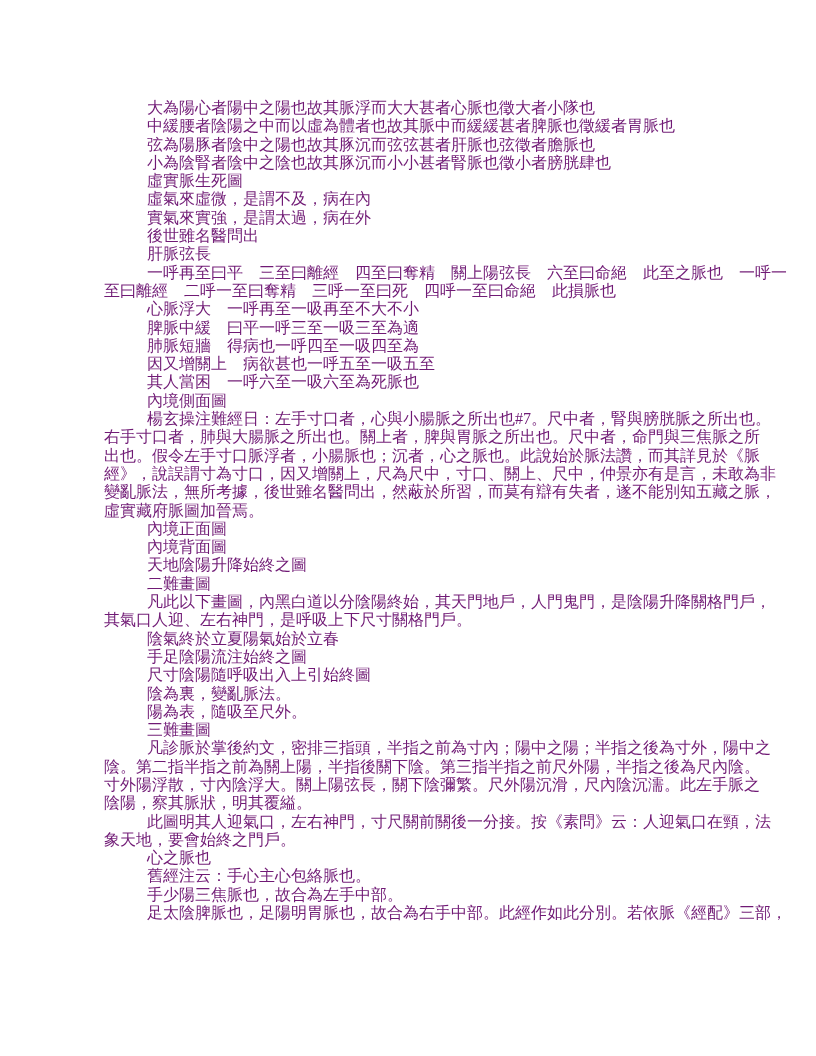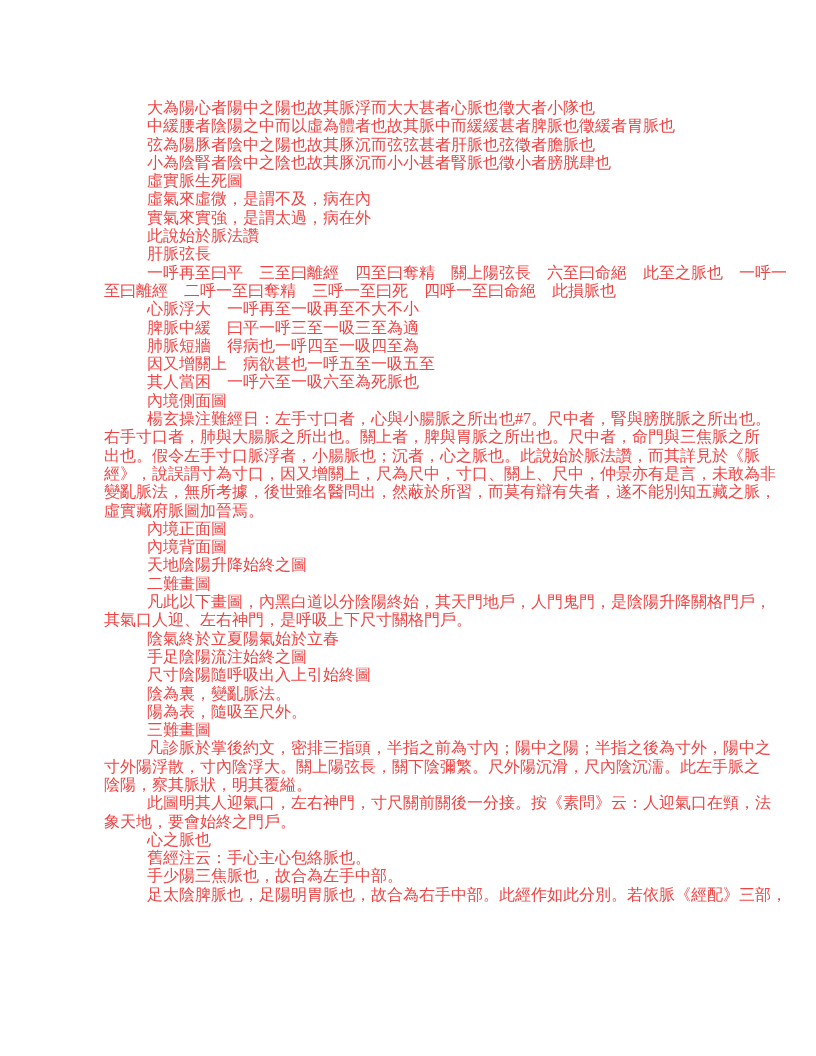--- a/index.html
+++ b/index.html
@@ -36,29 +36,29 @@
     overflow: visible;
   }
   .line.indent {
     text-indent: 43px;
   }
 </style>
 </head>
 <body>
 
 <div class="page" style="background: rgb(255, 255, 255);">
-  <div class="text-block" style="color: #ef4444;">
+  <div class="text-block" style="color: #701a75;">
       <div class="line indent">大為陽心者陽中之陽也故其脈浮而大大甚者心脈也徵大者小隊也</div>
       <div class="line indent">中緩腰者陰陽之中而以虛為體者也故其脈中而緩緩甚者脾脈也徵緩者胃脈也</div>
       <div class="line indent">弦為陽豚者陰中之陽也故其豚沉而弦弦甚者肝脈也弦徵者膽脈也</div>
       <div class="line indent">小為陰腎者陰中之陰也故其豚沉而小小甚者腎脈也徵小者膀胱肆也</div>
       <div class="line indent">虛實脈生死圖</div>
       <div class="line indent">虛氣來虛微，是謂不及，病在內</div>
       <div class="line indent">實氣來實強，是謂太過，病在外</div>
-      <div class="line indent">此說始於脈法讚</div>
+      <div class="line indent">後世雖名醫問出</div>
       <div class="line indent">肝脈弦長</div>
       <div class="line indent">一呼再至曰平　三至曰離經　四至曰奪精　關上陽弦長　六至曰命絕　此至之脈也　一呼一</div>
       <div class="line">至曰離經　二呼一至曰奪精　三呼一至曰死　四呼一至曰命絕　此損脈也</div>
       <div class="line indent">心脈浮大　一呼再至一吸再至不大不小</div>
       <div class="line indent">脾脈中緩　曰平一呼三至一吸三至為適</div>
       <div class="line indent">肺脈短牆　得病也一呼四至一吸四至為</div>
       <div class="line indent">因又增關上　病欲甚也一呼五至一吸五至</div>
       <div class="line indent">其人當困　一呼六至一吸六至為死脈也</div>
       <div class="line indent">內境側面圖</div>
       <div class="line indent">楊玄操注難經日：左手寸口者，心與小腸脈之所出也#7。尺中者，腎與膀胱脈之所出也。</div>
@@ -73,20 +73,21 @@
       <div class="line indent">二難畫圖</div>
       <div class="line indent">凡此以下畫圖，內黑白道以分陰陽終始，其天門地戶，人門鬼門，是陰陽升降關格門戶，</div>
       <div class="line">其氣口人迎、左右神門，是呼吸上下尺寸關格門戶。</div>
       <div class="line indent">陰氣終於立夏陽氣始於立春</div>
       <div class="line indent">手足陰陽流注始終之圖</div>
       <div class="line indent">尺寸陰陽隨呼吸出入上引始終圖</div>
       <div class="line indent">陰為裏，變亂脈法。</div>
       <div class="line indent">陽為表，隨吸至尺外。</div>
       <div class="line indent">三難畫圖</div>
       <div class="line indent">凡診脈於掌後約文，密排三指頭，半指之前為寸內；陽中之陽；半指之後為寸外，陽中之</div>
+      <div class="line">陰。第二指半指之前為關上陽，半指後關下陰。第三指半指之前尺外陽，半指之後為尺內陰。</div>
       <div class="line">寸外陽浮散，寸內陰浮大。關上陽弦長，關下陰彌繁。尺外陽沉滑，尺內陰沉濡。此左手脈之</div>
       <div class="line">陰陽，察其脈狀，明其覆縊。</div>
       <div class="line indent">此圖明其人迎氣口，左右神門，寸尺關前關後一分接。按《素問》云：人迎氣口在頸，法</div>
       <div class="line">象天地，要會始終之門戶。</div>
       <div class="line indent">心之脈也</div>
       <div class="line indent">舊經注云：手心主心包絡脈也。</div>
       <div class="line indent">手少陽三焦脈也，故合為左手中部。</div>
       <div class="line indent">足太陰脾脈也，足陽明胃脈也，故合為右手中部。此經作如此分別。若依脈《經配》三部，</div>
     </div>
 </div>

